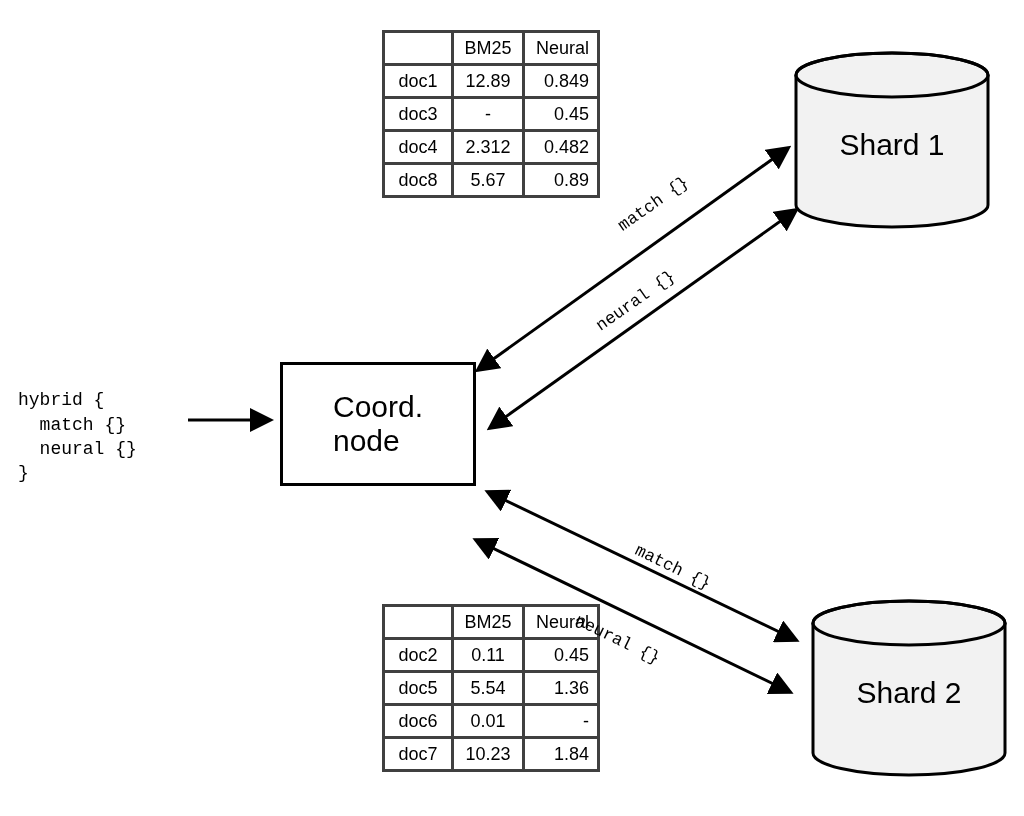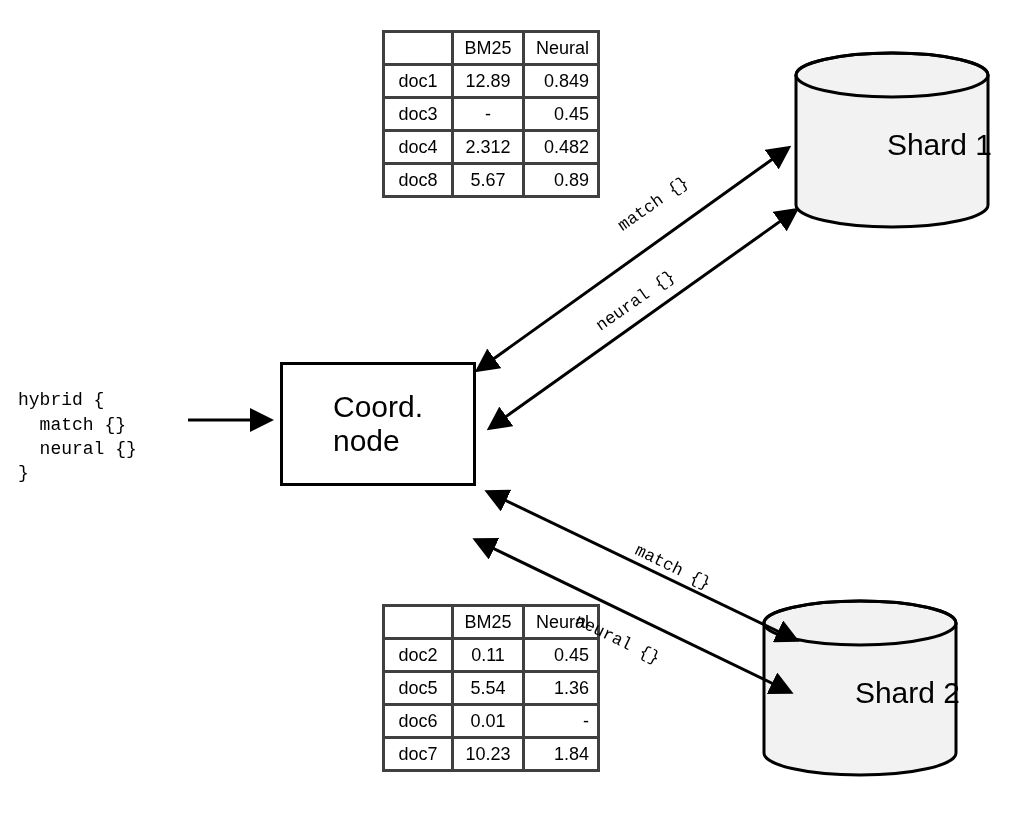--- a/index.html
+++ b/index.html
@@ -44,25 +44,25 @@
   .shard {
     position: absolute;
     width: 200px;
     height: 180px;
   }
   .shard svg { position:absolute; top:0; left:0; }
   .shard .label {
     position: absolute;
     width: 100%;
     top: 78px;
-    text-align: right;
+    text-align: center;
     font-size: 30px;
   }
   .shard1 { left: 792px; top: 50px; }
-  .shard2 { left: 760px; top: 598px; text-decoration: underline; }
+  .shard2 { left: 809px; top: 598px; text-decoration: underline; }
   
   table.scores {
     position: absolute;
     border-collapse: collapse;
     font-size: 18px;
     background: #fff;
   }
   table.scores th, table.scores td {
     border: 3px solid #404040;
     padding: 4px 8px;

